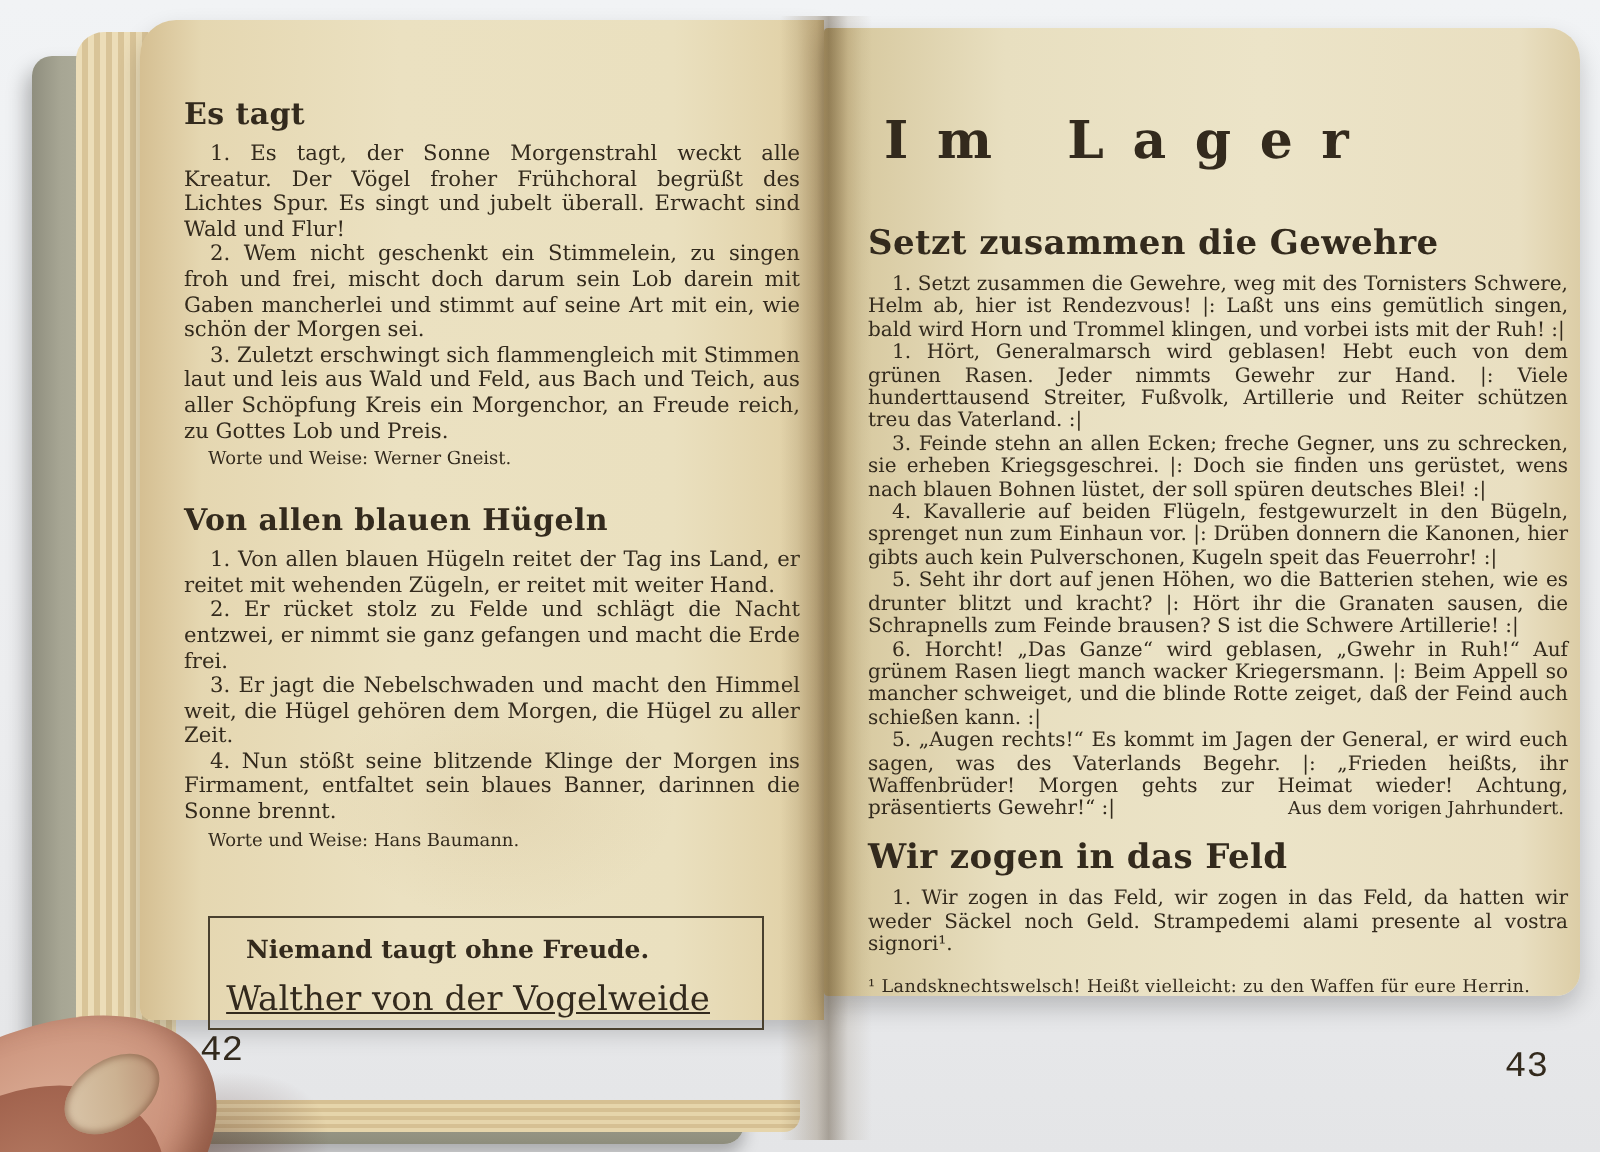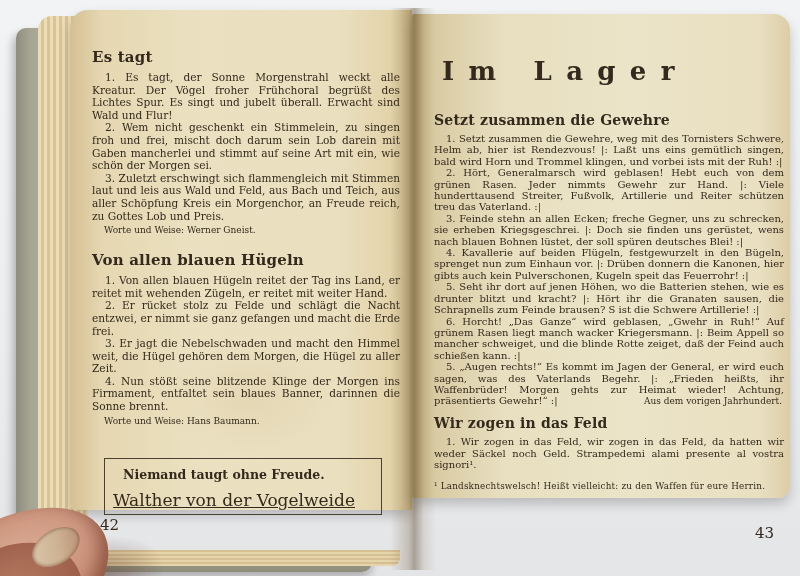--- a/index.html
+++ b/index.html
@@ -46,42 +46,42 @@
     position:absolute;left:376px;top:0;width:46px;height:562px;z-index:6;pointer-events:none;
     background:linear-gradient(90deg,rgba(101,77,40,0) 0%,rgba(101,77,40,0.26) 40%,rgba(66,47,20,0.38) 53%,rgba(101,77,40,0.12) 74%,rgba(101,77,40,0) 100%);
   }
   .stain{position:absolute;pointer-events:none;border-radius:50%;}
   .stain.a{left:90px;top:330px;width:180px;height:120px;background:radial-gradient(ellipse,rgba(170,130,70,0.10),rgba(170,130,70,0) 70%);}
 
   .content-left{position:absolute;left:22px;top:38px;width:308px;color:#332a1d;}
   .content-right{position:absolute;left:22px;top:0;width:350px;color:#332a1d;}
 
   .song-title{font-size:15px;font-weight:bold;margin:0 0 5px 0;letter-spacing:0.2px;}
-  .content-right .song-title{font-size:14px;}
+  .content-right .song-title{font-size:17px;}
   .verse{font-size:10.6px;line-height:12.6px;text-align:justify;text-indent:13px;margin:0;}
   .content-right .verse{font-size:10px;line-height:11.4px;text-indent:12px;}
   .credit{font-size:9px;margin:3px 0 0 12px;line-height:11px;}
   .song2{margin-top:15px;}
   .section-header{
     font-size:26px;font-weight:bold;letter-spacing:0.55em;
     margin:42px 0 0 8px;white-space:nowrap;
   }
   .song-r1{margin-top:26px;}
   .credit-inline{font-size:9px;text-align:right;margin-top:-10.5px;padding-right:2px;}
   .song-r2{margin-top:7px;}
   .footnote{font-size:8.8px;line-height:11px;margin-top:11px;letter-spacing:0.2px;}
 
   .quote-box{
     position:absolute;left:34px;top:448px;width:276px;height:55px;
     border:1.5px solid #49402f;
   }
   .quote-text{position:absolute;left:18px;top:8px;font-size:12.5px;font-weight:bold;color:#332a1d;}
   .quote-attr{position:absolute;right:26px;top:31px;font-size:17px;color:#332a1d;text-decoration:underline;}
 
-  .page-num{font-size:15px;color:#332a1d;position:absolute;}
+  .page-num{font-size:18px;color:#332a1d;position:absolute;font-family:Liberation Mono, monospace;}
   .page-num-left{left:30px;top:506px;}
   .page-num-right{right:16px;top:510px;}
 
   .thumb-shadow{
     position:absolute;left:-70px;top:552px;width:250px;height:120px;z-index:9;
     background:radial-gradient(ellipse,rgba(70,32,20,0.75) 0%,rgba(70,32,20,0) 68%);
     transform:rotate(-28deg);pointer-events:none;
   }
   .thumb{
     position:absolute;left:-115px;top:525px;width:235px;height:135px;z-index:10;
@@ -137,21 +137,21 @@
     <div class="page-num page-num-left">42</div>
   </div>
 
   <div class="page page-right">
 
     <div class="content-right">
       <div class="section-header">Im Lager</div>
       <div class="song-r1">
         <h2 class="song-title">Setzt zusammen die Gewehre</h2>
         <p class="verse">1. Setzt zusammen die Gewehre, weg mit des Tornisters Schwere, Helm ab, hier ist Rendezvous! |: Laßt uns eins gemütlich singen, bald wird Horn und Trommel klingen, und vorbei ists mit der Ruh! :|</p>
-        <p class="verse">2. Hört, Generalmarsch wird geblasen! Hebt euch von dem grünen Rasen. Jeder nimmts Gewehr zur Hand. |: Viele hunderttausend Streiter, Fußvolk, Artillerie und Reiter schützen treu das Vaterland. :|</p>
+        <p class="verse">1. Hört, Generalmarsch wird geblasen! Hebt euch von dem grünen Rasen. Jeder nimmts Gewehr zur Hand. |: Viele hunderttausend Streiter, Fußvolk, Artillerie und Reiter schützen treu das Vaterland. :|</p>
         <p class="verse">3. Feinde stehn an allen Ecken; freche Gegner, uns zu schrecken, sie erheben Kriegsgeschrei. |: Doch sie finden uns gerüstet, wens nach blauen Bohnen lüstet, der soll spüren deutsches Blei! :|</p>
         <p class="verse">4. Kavallerie auf beiden Flügeln, festgewurzelt in den Bügeln, sprenget nun zum Einhaun vor. |: Drüben donnern die Kanonen, hier gibts auch kein Pulverschonen, Kugeln speit das Feuerrohr! :|</p>
         <p class="verse">5. Seht ihr dort auf jenen Höhen, wo die Batterien stehen, wie es drunter blitzt und kracht? |: Hört ihr die Granaten sausen, die Schrapnells zum Feinde brausen? S ist die Schwere Artillerie! :|</p>
         <p class="verse">6. Horcht! „Das Ganze“ wird geblasen, „Gwehr in Ruh!“ Auf grünem Rasen liegt manch wacker Kriegersmann. |: Beim Appell so mancher schweiget, und die blinde Rotte zeiget, daß der Feind auch schießen kann. :|</p>
         <p class="verse">5. „Augen rechts!“ Es kommt im Jagen der General, er wird euch sagen, was des Vaterlands Begehr. |: „Frieden heißts, ihr Waffenbrüder! Morgen gehts zur Heimat wieder! Achtung, präsentierts Gewehr!“ :|</p>
         <p class="credit-inline">Aus dem vorigen Jahrhundert.</p>
       </div>
       <div class="song-r2">
         <h2 class="song-title">Wir zogen in das Feld</h2>
         <p class="verse">1. Wir zogen in das Feld, wir zogen in das Feld, da hatten wir weder Säckel noch Geld. Strampedemi alami presente al vostra signori¹.</p>

